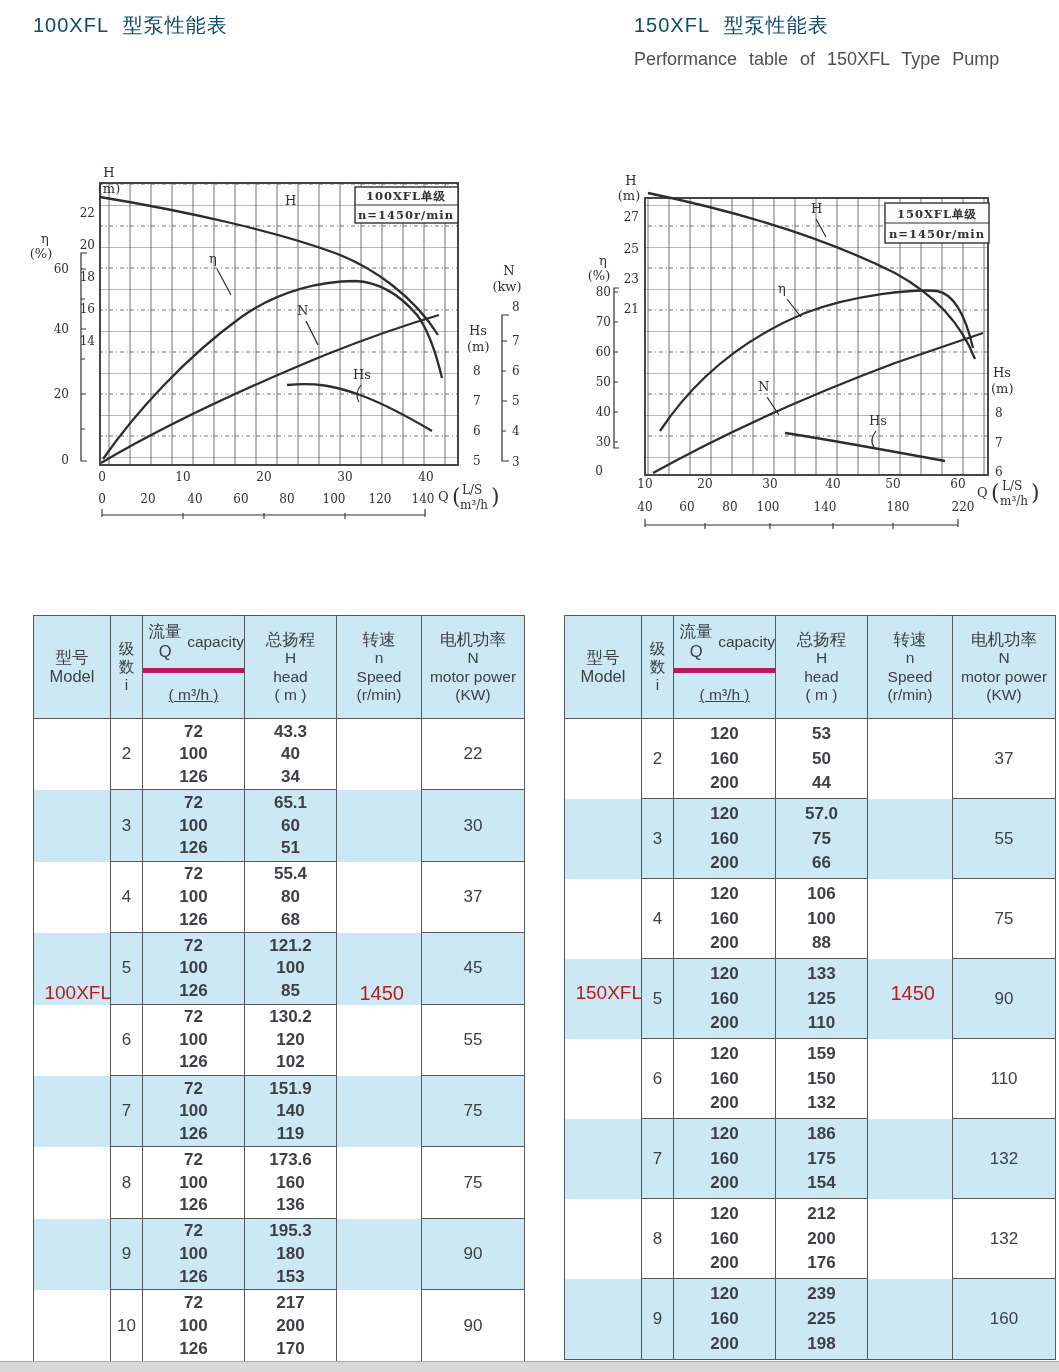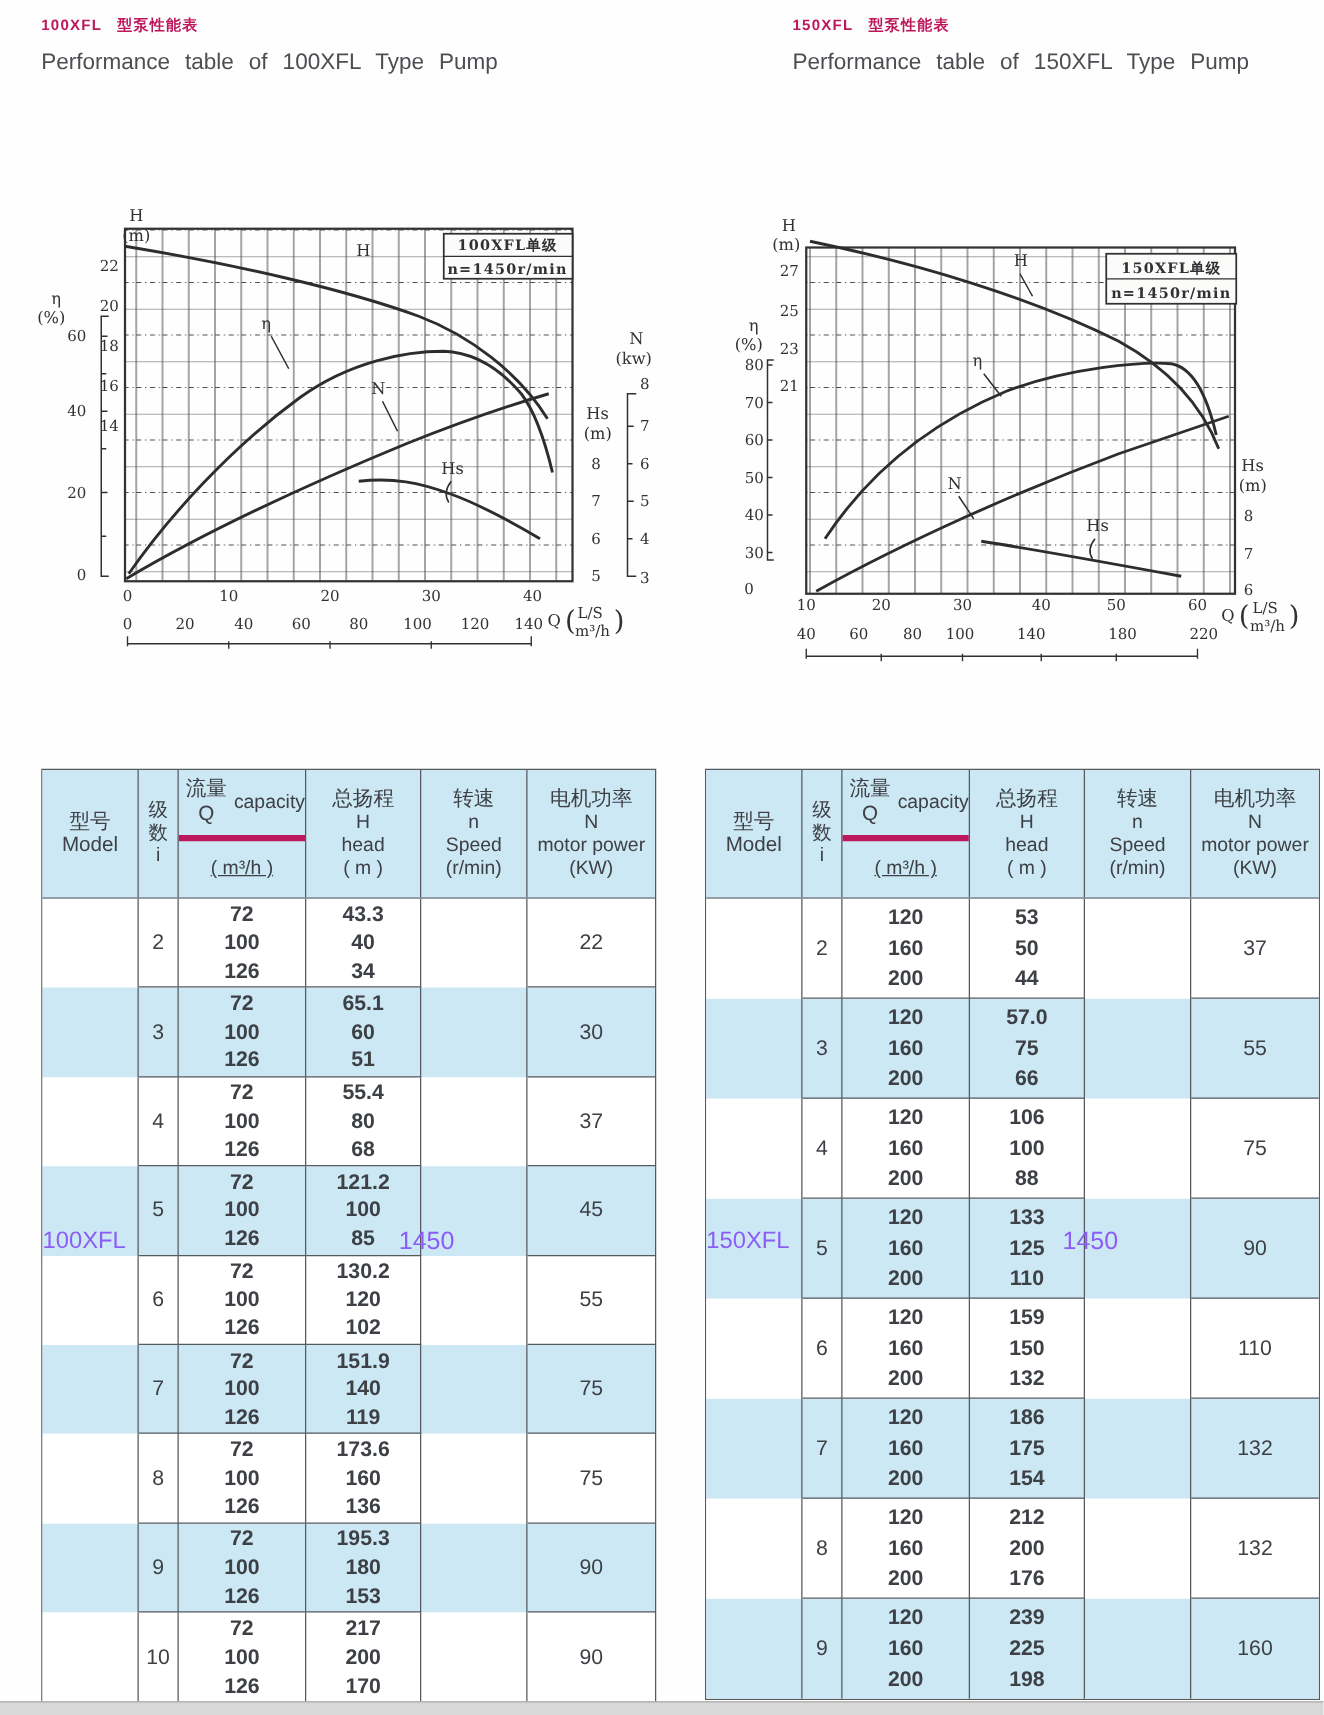--- a/index.html
+++ b/index.html
@@ -1,21 +1,21 @@
 <!DOCTYPE html>
 <html><head>
 <meta charset="utf-8">
 <style>
   html,body{margin:0;padding:0;background:#ffffff;}
   #page{position:relative;width:1059px;height:1372px;background:#fefefe;overflow:hidden;
         font-family:"Liberation Sans",sans-serif;color:#3d4045;}
 
   
   .title-block{position:absolute;top:12px;}
-  .title-zh{font-size:12px;color:#be185d;letter-spacing:1px;word-spacing:8px;font-weight:bold;}
+  .title-zh{font-size:20px;color:#0c4a6e;letter-spacing:1px;word-spacing:8px;}
   .title-en{font-size:18px;color:#4c4e52;margin-top:10px;word-spacing:7px;}
 
   
   .chart{position:absolute;}
   .chart svg text{font-family:"DejaVu Serif",serif;fill:#2f3133;}
   .tick{font-size:12px;}
   .axlab{font-size:13px;}
   .curvelab{font-size:13px;}
   .boxlab{font-size:11.5px;font-weight:bold;letter-spacing:1px;}
 
@@ -38,35 +38,34 @@
   .t-left .group-row{height:71.4px;}
   .t-right .group-row{height:80px;}
   .group-row.band{background:#cde8f5;}
   .cell{border-right:1px solid #565a5e;}
   .c-power{border-right:none;}
   .c-stage,.c-cap,.c-head,.c-power{border-bottom:1px solid #565a5e;}
   .group-row:last-child .cell{border-bottom:none;}
   .c-stage,.c-power{display:flex;align-items:center;justify-content:center;font-size:17px;}
   .c-cap,.c-head{display:flex;flex-direction:column;justify-content:space-evenly;
                  align-items:center;font-size:17px;text-align:center;font-weight:bold;}
-  .model-label,.speed-label{position:absolute;text-align:left;font-size:19px;color:#8b5cf6;}
+  .model-label,.speed-label{position:absolute;text-align:right;font-size:19px;color:#b91c1c;}
   .model-label{left:0;width:77px;top:366px;}
   .speed-label{left:285px;width:85px;top:366px;font-size:20px;}
 
   .bottom-edge{position:absolute;left:0;top:1361px;width:1059px;height:11px;
                background:#d8d8d8;border-top:1px solid #a9a9a9;}
 </style>
 </head>
 <body>
 
 <div id="page">
 
   <div class="title-block" style="left:33px;">
     <div class="title-zh">100XFL 型泵性能表</div>
-    <div class="title-en">Performance table of 100XFL Type Pump</div>
   </div>
   <div class="title-block" style="left:610px;margin-left:24px;">
     <div class="title-zh">150XFL 型泵性能表</div>
     <div class="title-en">Performance table of 150XFL Type Pump</div>
   </div>
 
   <div class="chart" style="left:25px;top:163px;width:500px;height:368px;">
     <svg width="500" height="368" viewBox="0 0 500 368">
       <defs>
         <pattern id="gridpat" width="21" height="42" patternUnits="userSpaceOnUse">

